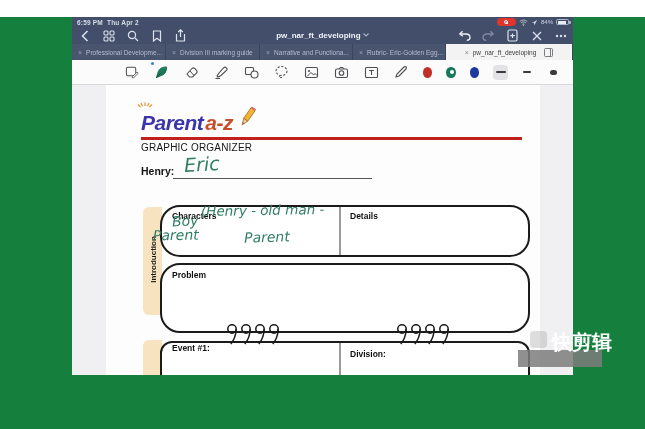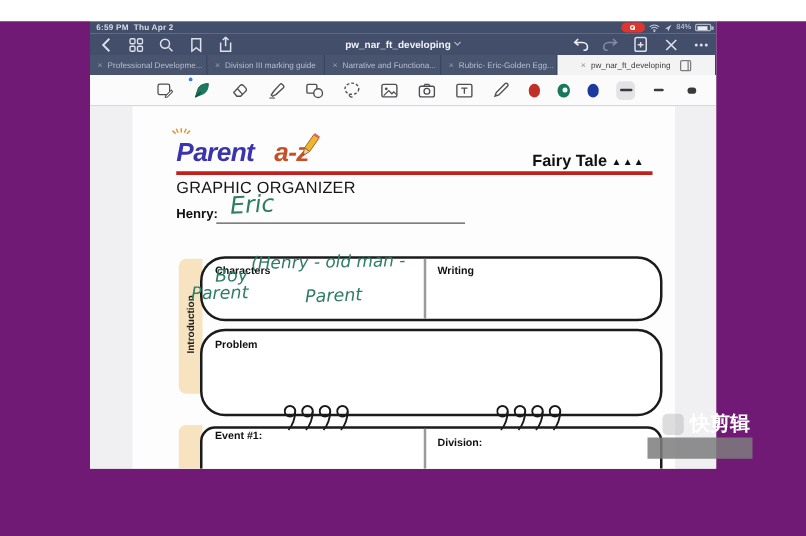--- a/index.html
+++ b/index.html
@@ -1,17 +1,17 @@
 <!DOCTYPE html>
 <html><head>
 <meta charset="utf-8">
 <style>
   * { margin:0; padding:0; box-sizing:border-box; }
   body { font-family:"Liberation Sans", sans-serif; background:#222; }
-  .frame { position:relative; width:645px; height:429px; background:#701a75; overflow:hidden; }
+  .frame { position:relative; width:645px; height:429px; background:#15803d; overflow:hidden; }
   .topband { position:absolute; left:0; top:0; width:645px; height:17px; background:#fff; }
 
   .screen { position:absolute; left:72px; top:17px; width:501px; height:358px; background:#f0eff1; overflow:hidden; }
 
   
   .statusbar { position:absolute; left:0; top:0; width:501px; height:10px; background:#424e6a; color:#d8dce8; font-size:6.5px; }
   .sb-left { position:absolute; left:5px; top:1.5px; letter-spacing:0.2px; font-weight:bold; }
   .sb-left span { margin-right:4px; }
   .sb-right { position:absolute; right:4px; top:1px; display:flex; align-items:center; gap:3px; height:8px; }
   .rec-pill { width:19px; height:8px; background:#df352c; border-radius:4px; display:flex; align-items:center; justify-content:center; }
@@ -49,27 +49,27 @@
   .w-thin { width:10px; height:1.5px; background:#3a3a3c; border-radius:1px; }
   .w-med { width:8px; height:2.5px; background:#3a3a3c; border-radius:1.5px; }
   .w-thick { width:7px; height:5px; background:#3a3a3c; border-radius:2.5px; }
 
   
   .canvas { position:absolute; left:0; top:68px; width:501px; height:290px; background:#f0eff1; overflow:hidden; }
   .page { position:absolute; left:33px; top:0; width:436px; height:290px; background:#fdfdfd; border-left:1px solid rgba(0,0,0,0.05); border-right:1px solid rgba(0,0,0,0.05); }
 
   .logo { position:absolute; left:35px; top:26px; font-size:21px; font-weight:bold; font-style:italic; letter-spacing:-0.5px; }
   .logo .w1 { color:#3a35ad; }
-  .logo .w2 { color:#c74f28; margin-left:16px; }
+  .logo .w2 { color:#c74f28; margin-left:2px; }
   .sun { position:absolute; left:31px; top:17px; }
   .pencil-ic { position:absolute; left:131px; top:20px; }
   .genre { position:absolute; right:24px; top:36px; font-size:13px; font-weight:bold; color:#111; white-space:nowrap; }
   .genre .lv { font-size:8px; letter-spacing:1px; vertical-align:1px; }
   .redline { position:absolute; left:35px; top:52px; width:381px; height:2.5px; background:#c0211c; }
-  .subtitle { position:absolute; left:35px; top:57px; font-size:13px; color:#161616; letter-spacing:0.2px; }
+  .subtitle { position:absolute; left:35px; top:57px; font-size:10px; color:#161616; letter-spacing:0.2px; }
   .name-lbl { position:absolute; left:35px; top:80px; font-size:10.5px; font-weight:bold; color:#111; }
   .name-line { position:absolute; left:67px; top:93px; width:199px; height:1px; background:#555; }
   .hw { position:absolute; color:#2f7e62; font-family:"DejaVu Sans", sans-serif; font-style:italic; white-space:nowrap; }
   .hw-name { left:78px; top:68px; font-size:19px; transform:rotate(-3deg); }
 
   .tan-tab { position:absolute; background:#f7e3c0; border-radius:6px 0 0 6px; }
   .tan-1 { left:37px; top:122px; width:19px; height:108px; }
   .tan-2 { left:37px; top:255px; width:19px; height:40px; }
   .tan-1 span { position:absolute; left:-40px; top:48px; width:100px; text-align:center; transform:rotate(-90deg); font-size:8px; font-weight:bold; color:#1d1d1d; display:block; }
 
@@ -83,21 +83,21 @@
   .rg1 { left:121px; top:238px; }
   .rg2 { left:291px; top:238px; }
 
   .hw-c1 { left:95px; top:117px; font-size:13.5px; transform:rotate(-1deg); }
   .hw-c2 { left:66px; top:128px; font-size:14px; transform:rotate(-2deg); }
   .hw-c3 { left:47px; top:142px; font-size:14px; transform:rotate(-1deg); }
   .hw-c4 { left:138px; top:144px; font-size:14px; transform:rotate(-2deg); }
 
   
   .wm-bg { position:absolute; left:518px; top:350px; width:84px; height:17px; background:rgba(125,125,125,0.85); z-index:49; }
-  .wm-app { position:absolute; left:552px; top:329px; color:#fff; font-size:16px; font-weight:bold; z-index:50; font-family:"DejaVu Sans", sans-serif; }
+  .wm-app { position:absolute; left:552px; top:329px; color:#fff; font-size:20px; font-weight:bold; z-index:50; font-family:"DejaVu Sans", sans-serif; }
   .wm-logo { position:absolute; left:530px; top:331px; width:17px; height:17px; border-radius:4px; background:rgba(160,160,160,0.35); color:rgba(220,220,220,0.55); font-size:11px; text-align:center; line-height:17px; z-index:50; }
   .wm-ts { position:absolute; left:521px; top:352px; color:#fff; font-size:11px; font-weight:bold; z-index:50; font-family:"DejaVu Sans Mono", monospace; letter-spacing:-0.5px; white-space:nowrap; }
 
   svg { display:block; }
 </style>
 </head>
 <body>
 
 <div class="frame">
   <div class="topband"></div>
@@ -308,37 +308,36 @@
         <div class="logo"><span class="w1">Parent</span><span class="w2">a-z</span></div>
         <svg class="pencil-ic" width="20" height="24" viewBox="0 0 20 24">
             <g transform="rotate(35 10 12)">
               <rect x="8" y="2" width="5" height="13" fill="#f2b234" stroke="#9a6b12" stroke-width="0.7"></rect>
               <path d="M8 15 L10.5 21 L13 15 Z" fill="#e8cfa5" stroke="#9a6b12" stroke-width="0.7"></path>
               <path d="M9.6 18.8 L10.5 21 L11.4 18.8 Z" fill="#c0392b"></path>
               <rect x="8" y="0.5" width="5" height="2" fill="#d86a6a"></rect>
             </g>
           </svg>
 
-        <div class="genre"><span>Fairy Tale</span> <span class="lv">▲▲▲</span></div>
         <div class="redline"></div>
         <div class="subtitle">GRAPHIC ORGANIZER</div>
 
         <div class="name-lbl">Henry:</div>
         <div class="name-line"></div>
         <div class="hw hw-name">Eric</div>
 
         <div class="tan-tab tan-1">
             <span>Introduction</span>
           </div>
         <div class="tan-tab tan-2"></div>
 
         <div class="obox box1">
           <div class="vdiv"></div>
           <div class="box-label" style="left:10px;top:4px">Characters</div>
-          <div class="box-label" style="left:188px;top:4px">Writing</div>
+          <div class="box-label" style="left:188px;top:4px">Details</div>
         </div>
         <div class="hw hw-c1">(Henry - old man -</div>
         <div class="hw hw-c2">Boy</div>
         <div class="hw hw-c3">Parent</div>
         <div class="hw hw-c4">Parent</div>
 
         <div class="obox box2">
           <div class="box-label" style="left:10px;top:5px">Problem</div>
         </div>
 

